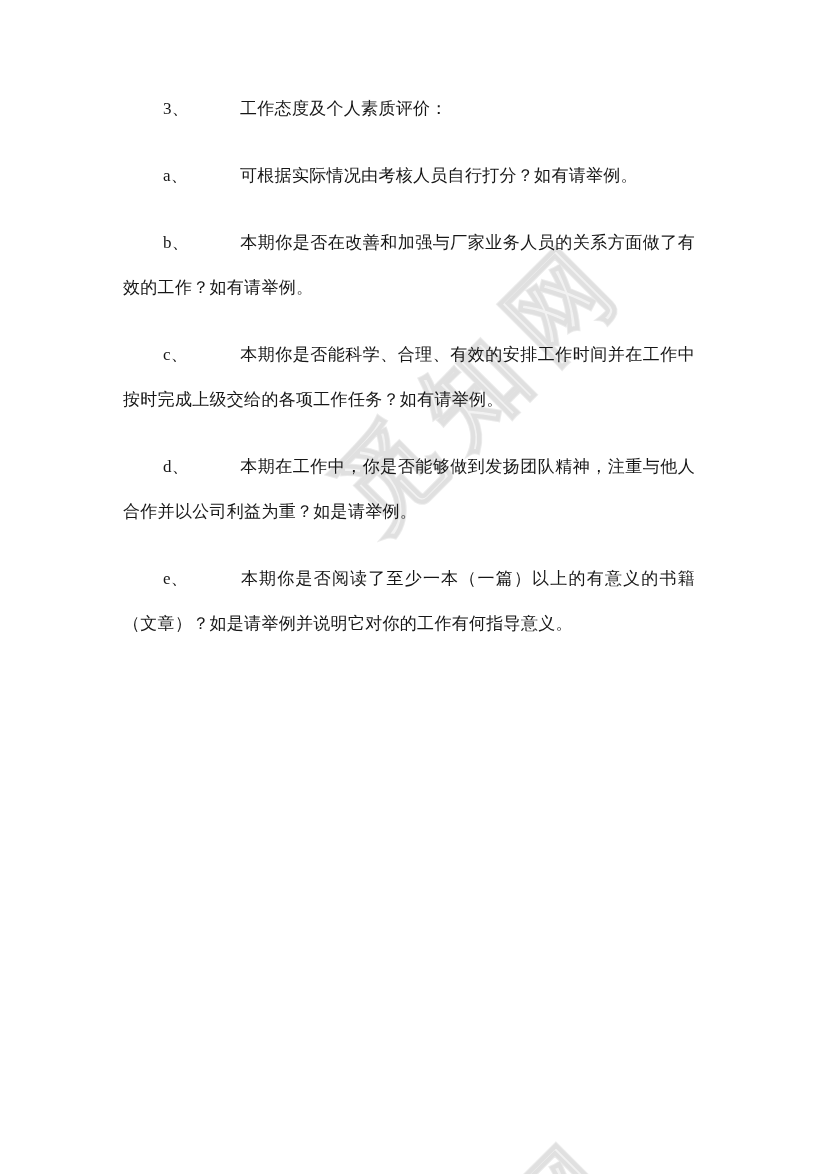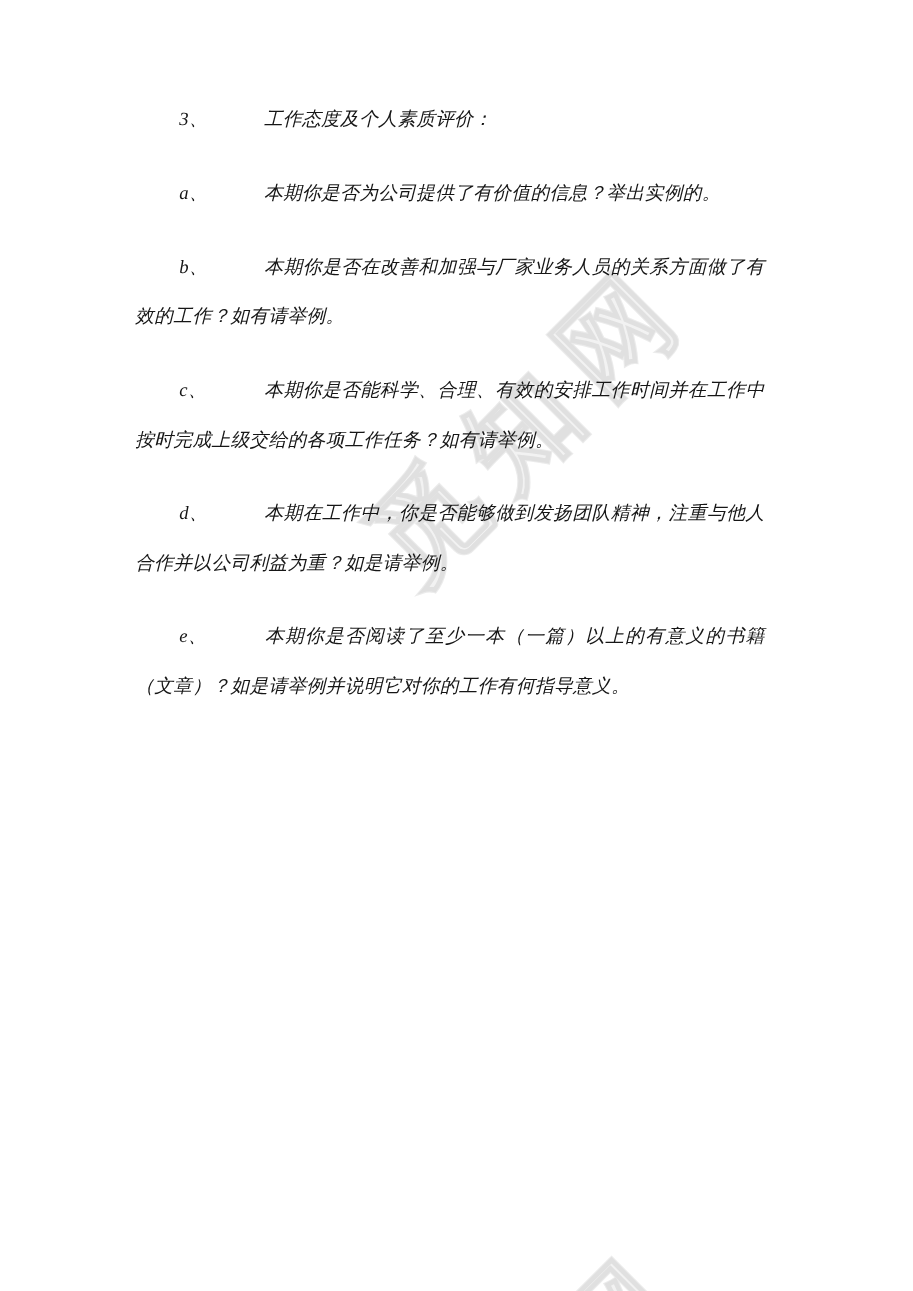--- a/index.html
+++ b/index.html
@@ -15,21 +15,20 @@
     background: #ffffff;
     overflow: hidden;
     font-family: "Liberation Serif", "DejaVu Serif", serif;
     color: #161616;
   }
   .content {
     position: absolute;
     left: 123px;
     right: 135px;
     top: 86px;
-    font-style: italic;
   }
   .para {
     font-size: 17px;
     line-height: 45px;
     margin: 0 0 22px 0;
     text-indent: 40px;
     text-align: justify;
     letter-spacing: 0.3px;
   }
   .marker {
@@ -58,21 +57,21 @@
 <div class="page">
 
   <div class="watermark wm-main">觅知网</div>
 
   <div class="watermark wm-bottom">觅知网</div>
 
   <div class="content">
 
     <p class="para"><span class="marker">3、</span><span>工作态度及个人素质评价：</span></p>
 
-    <p class="para"><span class="marker">a、</span><span>本期你是否为公司提供了有价值的信息？举出实例的。</span></p>
+    <p class="para"><span class="marker">a、</span><span>可根据实际情况由考核人员自行打分？如有请举例。</span></p>
 
     <p class="para"><span class="marker">b、</span><span>本期你是否在改善和加强与厂家业务人员的关系方面做了有效的工作？如有请举例。</span></p>
 
     <p class="para"><span class="marker">c、</span><span>本期你是否能科学、合理、有效的安排工作时间并在工作中按时完成上级交给的各项工作任务？如有请举例。</span></p>
 
     <p class="para"><span class="marker">d、</span><span>本期在工作中，你是否能够做到发扬团队精神，注重与他人合作并以公司利益为重？如是请举例。</span></p>
 
     <p class="para"><span class="marker">e、</span><span>本期你是否阅读了至少一本（一篇）以上的有意义的书籍（文章）？如是请举例并说明它对你的工作有何指导意义。</span></p>
 
 

